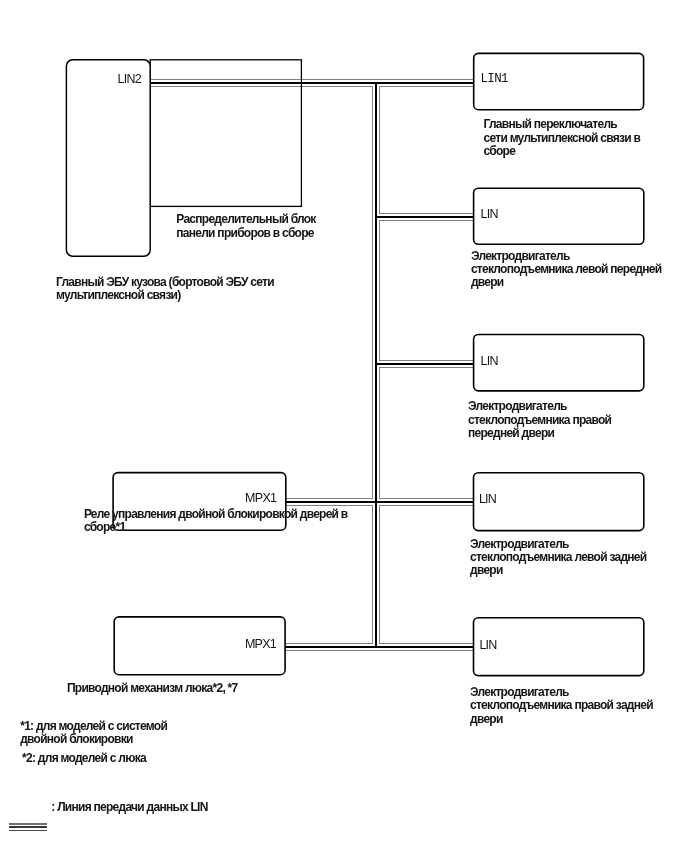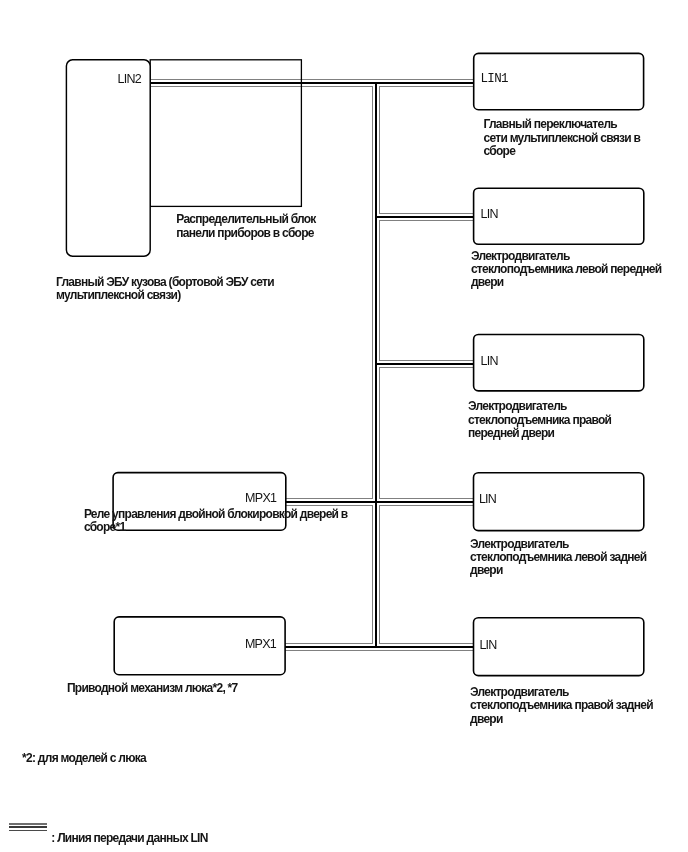--- a/index.html
+++ b/index.html
@@ -83,22 +83,24 @@
   <div class="txt" style="left:468.0px;top:400.4px;">Электродвигатель
 стеклоподъемника правой
 передней двери</div>
   <div class="txt" style="left:470.0px;top:537.9px;">Электродвигатель
 стеклоподъемника левой задней
 двери</div>
   <div class="txt" style="left:470.0px;top:686.1px;">Электродвигатель
 стеклоподъемника правой задней
 двери</div>
 
+  <div class="txt" style="left:20.2px;top:720.1px;">*1: для моделей с системой
+двойной блокировки</div>
   <div class="txt" style="left:22.1px;top:752.1px;">*2: для моделей с люка</div>
 
   <svg class="layer" viewBox="0 0 688 852" width="688" height="852" shape-rendering="crispEdges">
     <rect x="8.8" y="823" width="38.4" height="2" fill="#6e6e6e"></rect>
     <rect x="8.8" y="826" width="38.4" height="2" fill="#3a3a3a"></rect>
     <rect x="8.8" y="830" width="38.4" height="1.4" fill="#4a4a4a"></rect>
   </svg>
-  <div class="txt" style="left:51.3px;top:832px;">: Линия передачи данных LIN</div>
+  <div class="txt" style="left:51.3px;top:801px;">: Линия передачи данных LIN</div>
 
 </div>
 
 </body></html>

